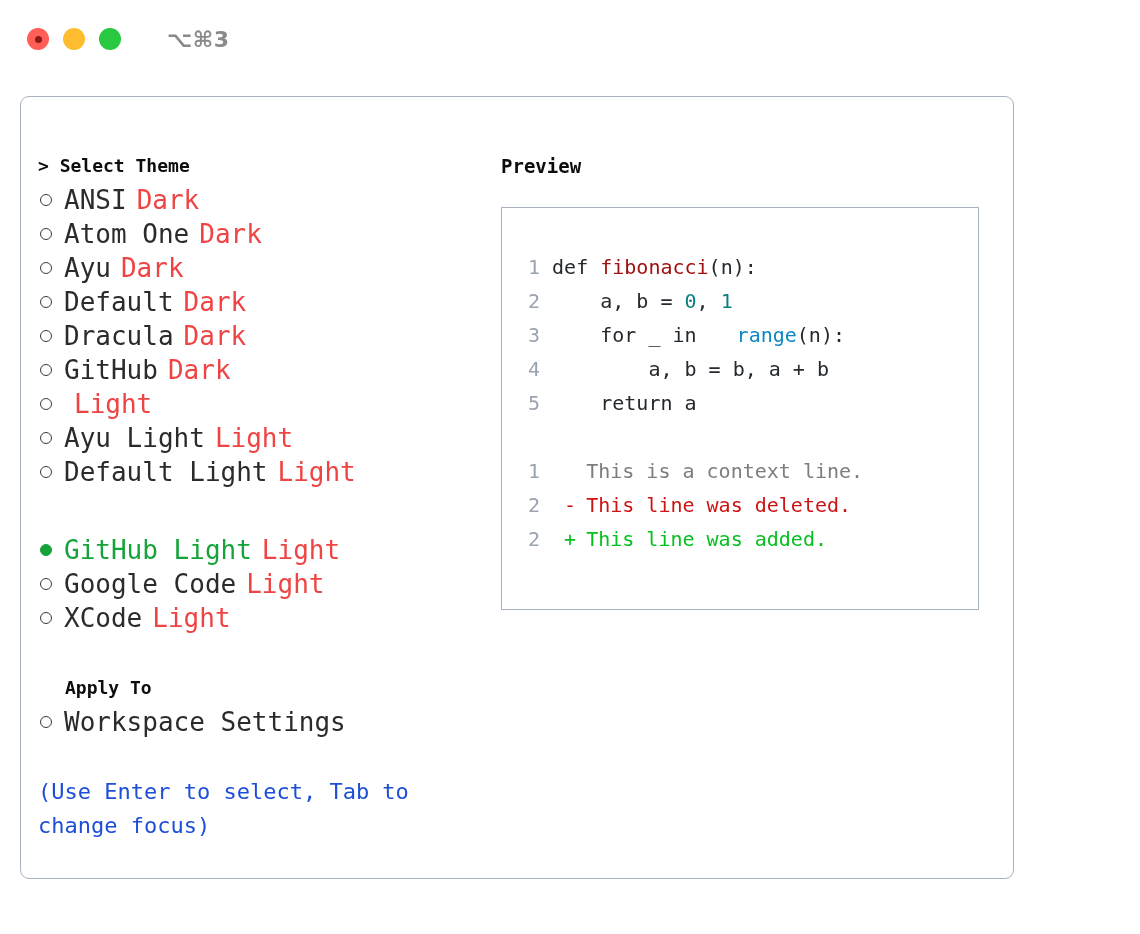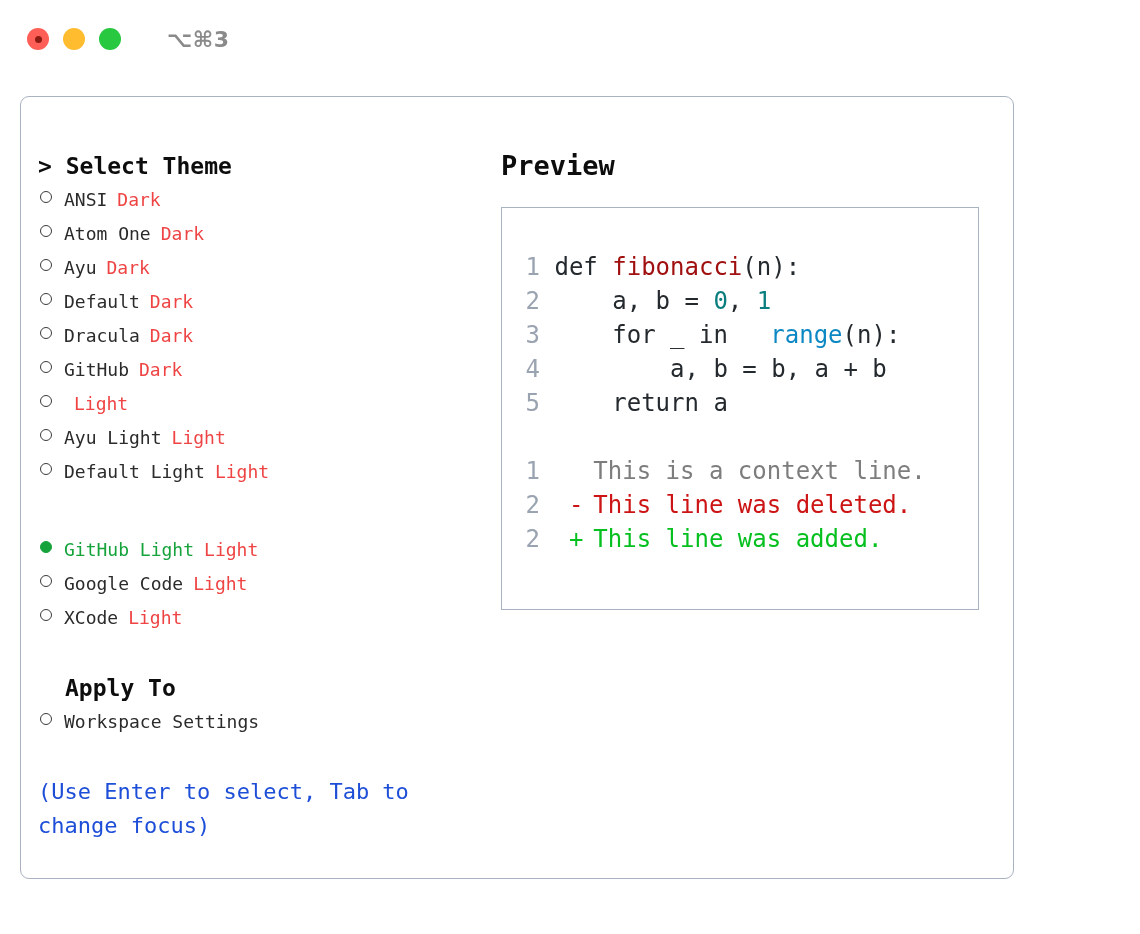--- a/index.html
+++ b/index.html
@@ -95,38 +95,38 @@
     box-sizing: border-box;
   }
   .col-right {
     flex: 1;
     padding: 52px 0 0 18px;
     box-sizing: border-box;
   }
 
   
   .section-title {
-    font-size: 23px;
+    font-size: 18px;
     font-weight: bold;
     color: #0d0d0d;
     line-height: 34px;
     white-space: pre;
   }
   .section-title.sub {
     font-weight: bold;
     padding-left: 27px;
   }
 
   .opt-list { margin: 0; padding: 0; }
 
   .opt {
     display: flex;
     align-items: baseline;
     line-height: 34px;
-    font-size: 18px;
+    font-size: 26px;
     white-space: pre;
   }
   .bullet {
     width: 26px;
     flex: 0 0 26px;
     display: inline-block;
     position: relative;
   }
   .bullet i {
     position: absolute;
@@ -158,36 +158,36 @@
     font-size: 22px;
     line-height: 34px;
     color: #1d4ed8;
     width: 400px;
     white-space: normal;
     padding-top: 2px;
   }
 
   
   .preview-title {
-    font-size: 27px;
+    font-size: 19px;
     font-weight: bold;
     color: #0d0d0d;
     line-height: 34px;
   }
   .preview-box {
     margin-top: 24px;
     width: 478px;
     height: 403px;
     border: 1.6px solid #a9b2c0;
     box-sizing: border-box;
     background: #ffffff;
     padding: 42px 0 0 20px;
   }
   .code-line {
-    font-size: 24px;
+    font-size: 20px;
     line-height: 34px;
     white-space: pre;
   }
   .ln {
     color: #9aa3b0;
     display: inline-block;
     width: 18px;
     text-align: right;
   }
   .code-txt { color: #24292e; }

